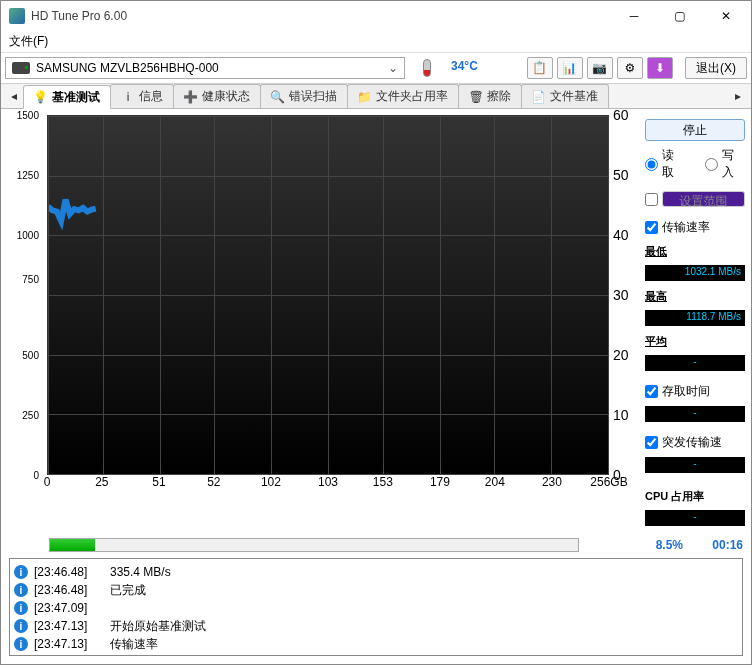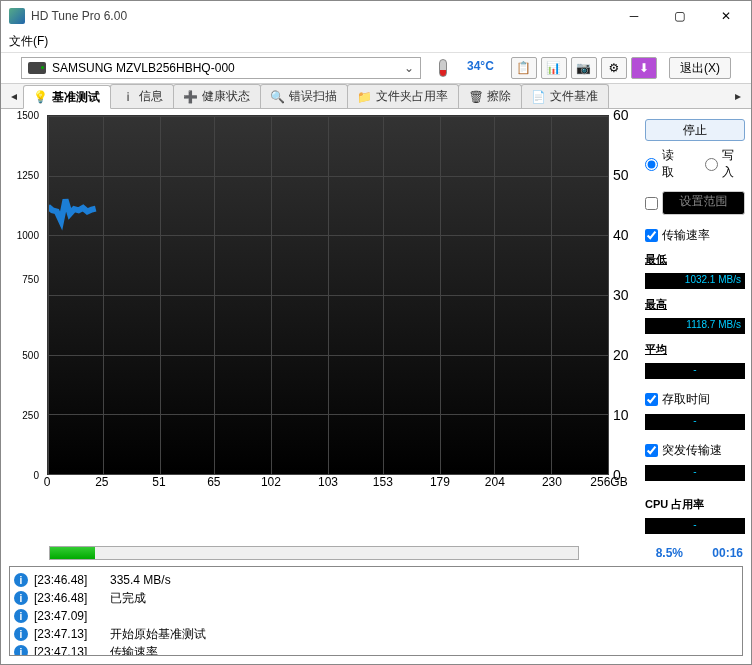--- a/index.html
+++ b/index.html
@@ -3,21 +3,21 @@
 <meta charset="utf-8">
 <style>
 * { box-sizing: border-box; margin: 0; padding: 0; font-family: "Segoe UI", Tahoma, sans-serif; font-size: 12px; }
 body { background: #f0f0f0; width: 752px; height: 665px; overflow: hidden; }
 .window { width: 752px; height: 665px; background: #fff; border: 1px solid #888; display: flex; flex-direction: column; }
 .titlebar { height: 30px; display: flex; align-items: center; padding: 0 2px 0 8px; background: #fff; }
 .title-icon { width: 16px; height: 16px; margin-right: 6px; background: linear-gradient(135deg,#5a8,#26a); border-radius: 2px; }
 .titlebar .title { flex: 1; font-size: 12px; color: #404040; }
 .winbtn { width: 46px; height: 30px; display: flex; align-items: center; justify-content: center; color: #000; }
 .menubar { height: 22px; padding: 2px 8px; color: #000; border-bottom: 1px solid #e0e0e0; }
-.toolbar { height: 34px; display: flex; align-items: center; padding: 4px 20px; gap: 6px; border-bottom: 1px solid #d0d0d0; }
+.toolbar { height: 34px; display: flex; align-items: center; padding: 4px 4px; gap: 6px; border-bottom: 1px solid #d0d0d0; }
 .drive-icon { width: 18px; height: 12px; background: #444; border-radius: 2px; position: relative; }
 .drive-icon::after { content:""; position:absolute; right:2px; top:4px; width:3px; height:3px; background:#0a0; border-radius:50%; }
 .drive-select { flex: 1; max-width: 400px; height: 22px; border: 1px solid #aaa; background: #fff; display: flex; align-items: center; padding: 0 6px; gap: 6px; }
 .drive-select .dropdown { margin-left: auto; color: #555; }
 .temp { display: flex; align-items: flex-start; gap: 20px; margin-left: 12px; }
 .temp-icon { width: 8px; height: 18px; background: linear-gradient(to top,#d22 40%,#ccc 40%); border-radius: 4px; border:1px solid #888; }
 .temp-val { color: #1c6fd8; font-weight: bold; }
 .tool-icons { display: flex; gap: 4px; margin-left: auto; }
 .tool-btn { width: 26px; height: 22px; border: 1px solid #aaa; background: #f7f7f7; display:flex; align-items:center; justify-content:center; border-radius:2px; }
 .exit-btn { height: 22px; padding: 0 10px; border: 1px solid #aaa; background: #f7f7f7; border-radius: 2px; margin-left: 6px; }
@@ -41,21 +41,21 @@
 .x-axis .x-ticks { flex:1; position:relative; }
 .x-tick { position:absolute; transform:translateX(-50%); }
 .x-axis .x-pad-r { width:30px; }
 .unit-mbs { font-size:10px; font-weight:bold; }
 .unit-ms { font-size:10px; font-weight:bold; text-align:right; }
 .sidebar { width: 100px; display:flex; flex-direction:column; gap:6px; padding-top: 4px; }
 .side-btn { height:22px; border:1px solid #7aa5d2; background:#eaf2fb; border-radius:3px; text-align:center; line-height:20px; }
 .radio-row { display:flex; align-items:center; gap:4px; }
 .radio-row input { margin:0; }
 .side-group { display:flex; align-items:center; gap:4px; margin-top:4px; }
-.side-btn2 { flex:1; height:24px; border:1px solid #ccc; background:#000000; border-radius:3px; text-align:center; line-height:18px; color:#888; }
+.side-btn2 { flex:1; height:16px; border:1px solid #ccc; background:#4c1d95; border-radius:3px; text-align:center; line-height:18px; color:#888; }
 .stat-label { font-size:11px; font-weight:bold; margin-top:2px; text-decoration: underline; }
 .stat-val { height:16px; background:#000; color:#0cf; font-size:10px; text-align:right; padding:1px 4px; }
 .stat-val.empty { color:#0cf; text-align:center; }
 .chk-row { display:flex; align-items:center; gap:4px; margin-top:6px; }
 .progress-row { display:flex; align-items:center; gap:10px; padding: 6px 8px; }
 .progress-track { flex:1; max-width: 530px; height:14px; border:1px solid #aaa; background:#f0f0f0; position:relative; margin-left: 40px; }
 .progress-fill { height:100%; background:linear-gradient(to bottom,#3c3,#0a0); width:8.5%; }
 .progress-pct { color:#1c6fd8; font-weight:bold; margin-left:auto; }
 .progress-time { color:#1c6fd8; font-weight:bold; width:50px; text-align:right; }
 .log { margin: 0 8px 8px 8px; border:1px solid #888; height: 110px; background:#fff; overflow:auto; padding:4px; }
@@ -185,21 +185,21 @@
               <div class="yrlab" style="top: 0px;">60</div>
             </div>
         </div>
       </div>
       <div class="x-axis">
         <div class="x-pad-l"></div>
         <div class="x-ticks" id="xt">
             <div class="x-tick" style="left: 0%;">0</div>
             <div class="x-tick" style="left: 9.76562%;">25</div>
             <div class="x-tick" style="left: 19.9219%;">51</div>
-            <div class="x-tick" style="left: 29.6875%;">65</div>
+            <div class="x-tick" style="left: 29.6875%;">52</div>
             <div class="x-tick" style="left: 39.8438%;">102</div>
             <div class="x-tick" style="left: 50%;">103</div>
             <div class="x-tick" style="left: 59.7656%;">153</div>
             <div class="x-tick" style="left: 69.9219%;">179</div>
             <div class="x-tick" style="left: 79.6875%;">204</div>
             <div class="x-tick" style="left: 89.8438%;">230</div>
             <div class="x-tick" style="left: 100%;">256GB</div>
           </div>
         <div class="x-pad-r"></div>
       </div>

